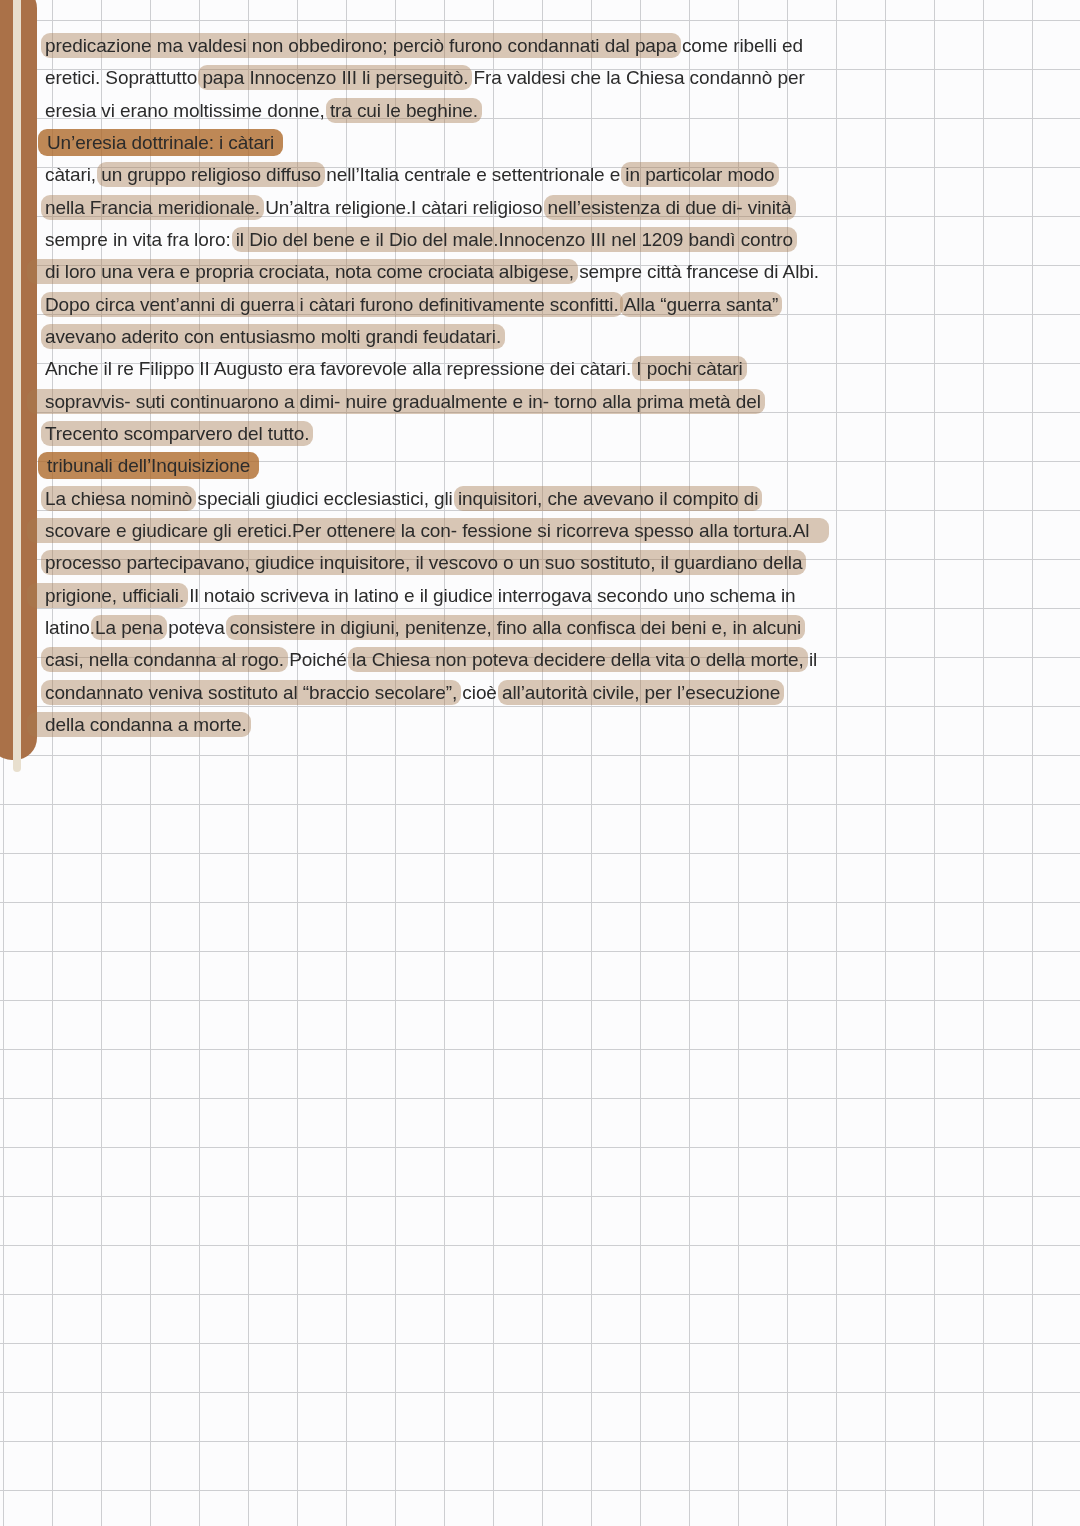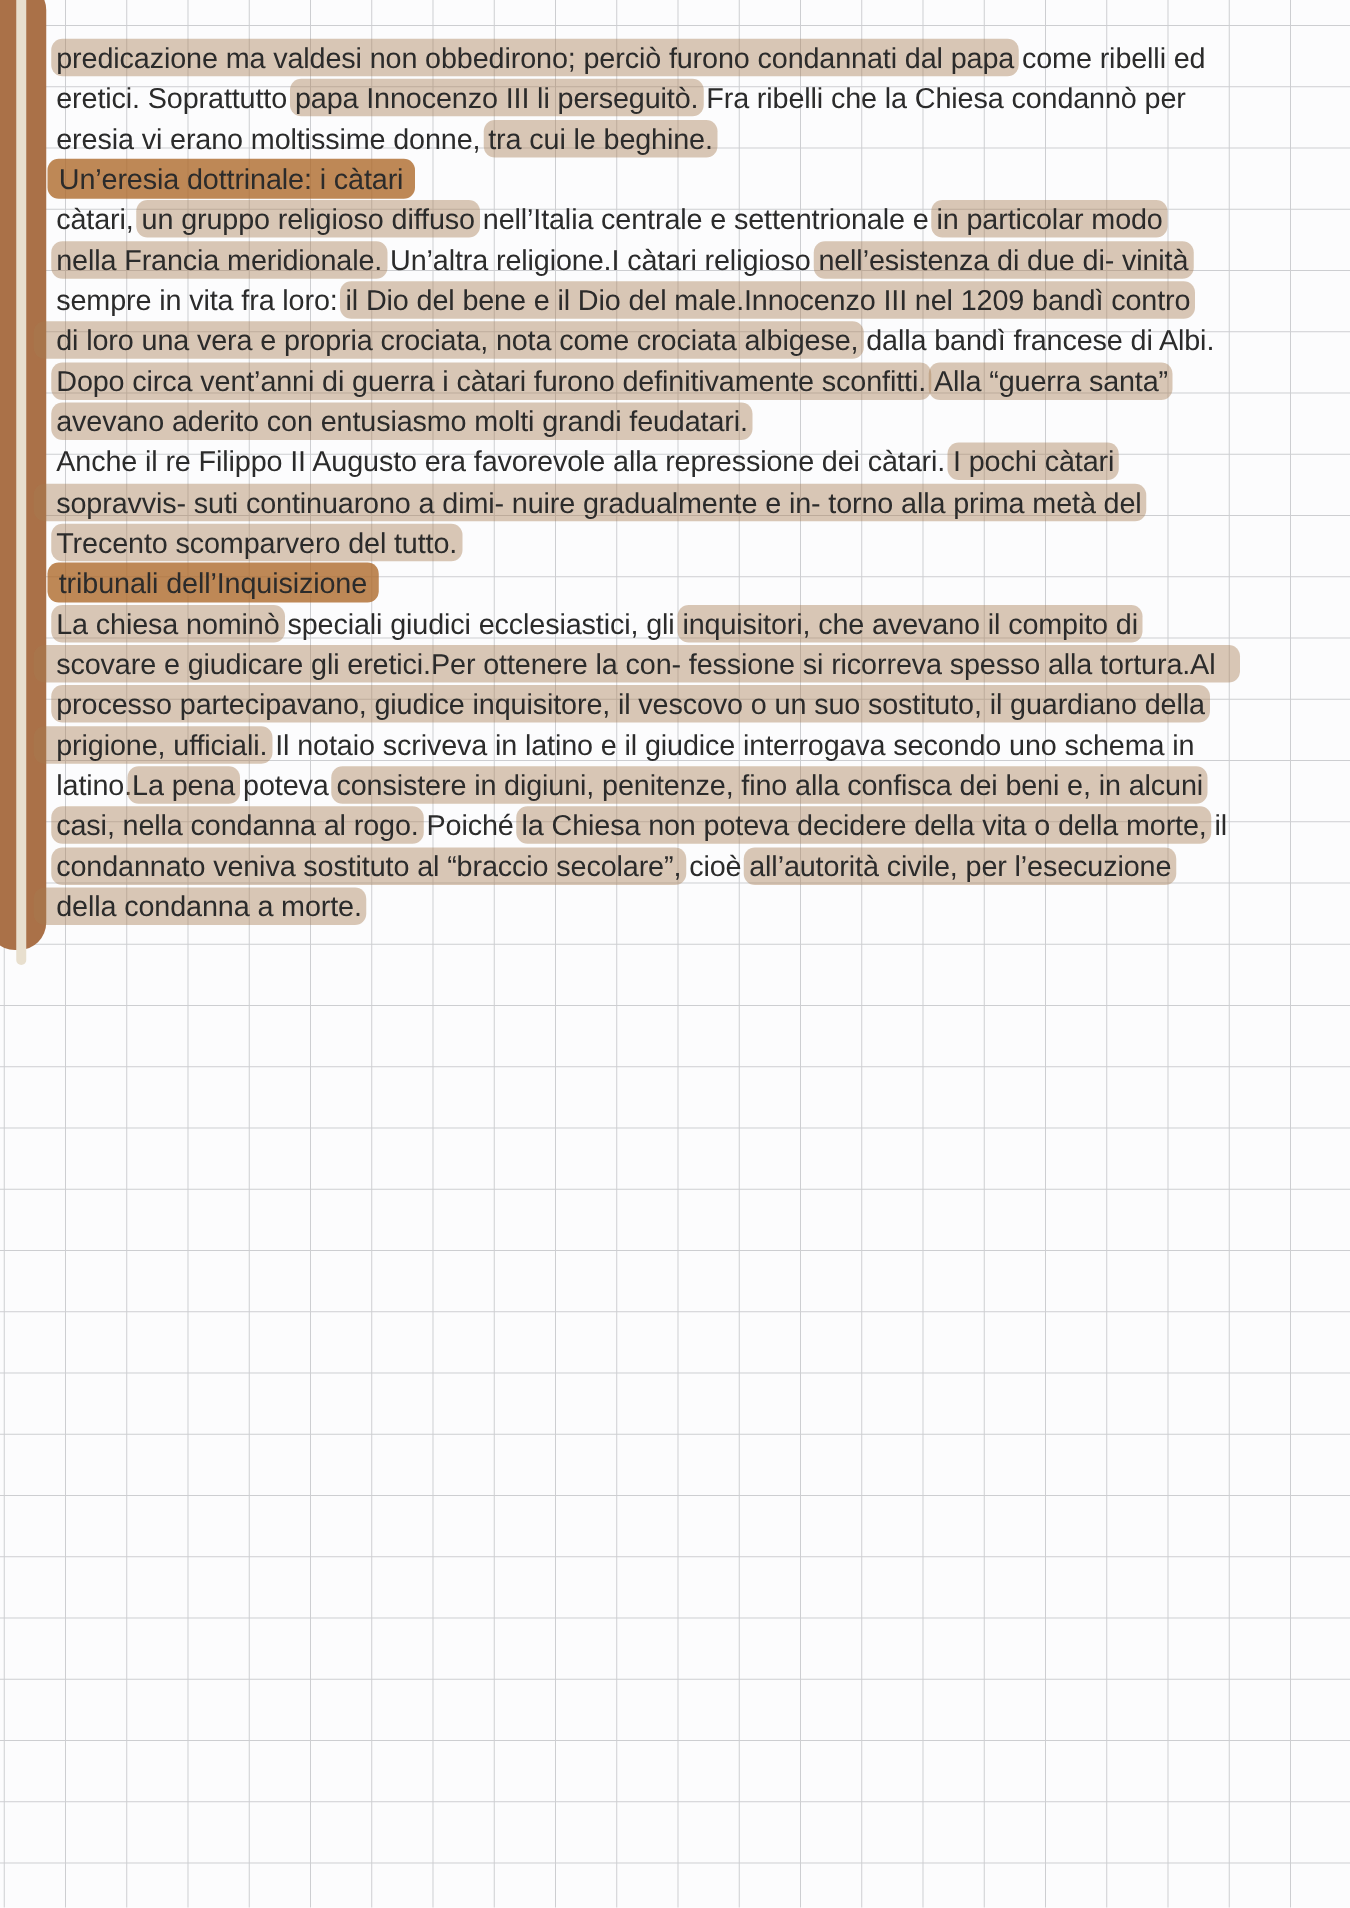--- a/index.html
+++ b/index.html
@@ -37,21 +37,21 @@
   .notes {
     position: absolute;
     left: 45px;
     top: 30px;
     width: 1010px;
   }
   .line {
     height: 32.33px;
     line-height: 32.33px;
     white-space: nowrap;
-    font-size: 23px;
+    font-size: 19px;
     letter-spacing: -0.1px;
     color: var(--text-color, #2b2b2b);
   }
   .hl {
     border-radius: 9px;
     padding: 2px 4px;
     margin: 0 -4px;
   }
   .hl-beige { background: rgba(166, 124, 82, 0.42); }
   .hl-brown { background: rgba(174, 106, 44, 0.80); padding: 3px 9px; margin: 0 -7px; }
@@ -59,27 +59,27 @@
   .ext-both  { padding-left: 18px;  margin-left: -18px; padding-right: 20px; margin-right: -20px; }
 </style>
 </head>
 <body>
 
 <div class="page" style="--page-bg: #fcfcfd; --grid-color: #cdced1; --text-color: #2b2b2b; --bar-color: #aa7148; --stripe-color: #e8dfce;">
   <div class="margin-bar"></div>
   <div class="margin-stripe"></div>
   <div class="notes">
       <div class="line"><span class="hl hl-beige">predicazione ma valdesi non obbedirono; perciò furono condannati dal papa</span><span> come ribelli ed</span></div>
-      <div class="line"><span>eretici. Soprattutto </span><span class="hl hl-beige">papa Innocenzo III li perseguitò.</span><span> Fra ribelli che la Chiesa condannò per</span></div>
+      <div class="line"><span>eretici. Soprattutto </span><span class="hl hl-beige">papa Innocenzo III li perseguitò.</span><span> Fra valdesi che la Chiesa condannò per</span></div>
       <div class="line"><span>eresia vi erano moltissime donne, </span><span class="hl hl-beige">tra cui le beghine.</span></div>
       <div class="line"><span class="hl hl-brown">Un’eresia dottrinale: i càtari</span></div>
       <div class="line"><span>càtari, </span><span class="hl hl-beige">un gruppo religioso diffuso</span><span> nell’Italia centrale e settentrionale e </span><span class="hl hl-beige">in particolar modo</span></div>
       <div class="line"><span class="hl hl-beige">nella Francia meridionale.</span><span> Un’altra religione.I càtari religioso </span><span class="hl hl-beige">nell’esistenza di due di- vinità</span></div>
       <div class="line"><span>sempre in vita fra loro: </span><span class="hl hl-beige">il Dio del bene e il Dio del male.Innocenzo III nel 1209 bandì contro</span></div>
-      <div class="line"><span class="hl hl-beige ext-left">di loro una vera e propria crociata, nota come crociata albigese,</span><span> dalla bandì francese di Albi.</span></div>
+      <div class="line"><span class="hl hl-beige ext-left">di loro una vera e propria crociata, nota come crociata albigese,</span><span> sempre città francese di Albi.</span></div>
       <div class="line"><span class="hl hl-beige">Dopo circa vent’anni di guerra i càtari furono definitivamente sconfitti.</span><span> </span><span class="hl hl-beige">Alla “guerra santa”</span></div>
       <div class="line"><span class="hl hl-beige">avevano aderito con entusiasmo molti grandi feudatari.</span></div>
       <div class="line"><span>Anche il re Filippo II Augusto era favorevole alla repressione dei càtari. </span><span class="hl hl-beige">I pochi càtari</span></div>
       <div class="line"><span class="hl hl-beige ext-left">sopravvis- suti continuarono a dimi- nuire gradualmente e in- torno alla prima metà del</span></div>
       <div class="line"><span class="hl hl-beige">Trecento scomparvero del tutto.</span></div>
       <div class="line"><span class="hl hl-brown">tribunali dell’Inquisizione</span></div>
       <div class="line"><span class="hl hl-beige">La chiesa nominò</span><span> speciali giudici ecclesiastici, gli </span><span class="hl hl-beige">inquisitori, che avevano il compito di</span></div>
       <div class="line"><span class="hl hl-beige ext-both">scovare e giudicare gli eretici.Per ottenere la con- fessione si ricorreva spesso alla tortura.Al</span></div>
       <div class="line"><span class="hl hl-beige">processo partecipavano, giudice inquisitore, il vescovo o un suo sostituto, il guardiano della</span></div>
       <div class="line"><span class="hl hl-beige ext-left">prigione, ufficiali.</span><span> Il notaio scriveva in latino e il giudice interrogava secondo uno schema in</span></div>

